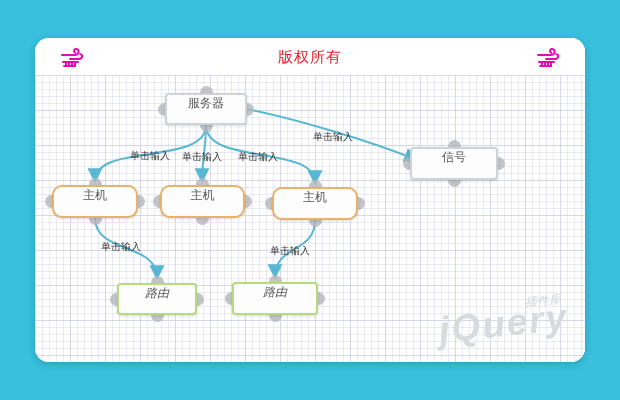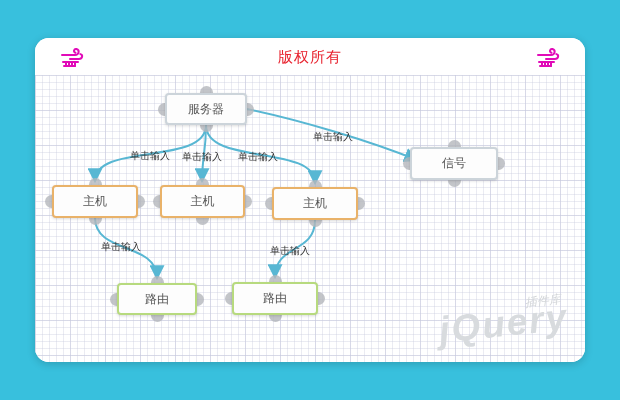--- a/index.html
+++ b/index.html
@@ -35,25 +35,25 @@
       linear-gradient(to bottom, rgba(186,188,214,.45) 1px, transparent 1px);
     background-size:7px 7px,7px 7px,35px 35px,35px 35px;
   }
   
   .wires{position:absolute;left:0;top:-37px;width:550px;height:324px;pointer-events:none;z-index:1;}
   
   .node{position:absolute;z-index:2;}
   .node .face{
     position:absolute;inset:0;z-index:1;border-radius:4px;
     background:#fdfdfd;border:2px solid #ccd4da;
-    display:flex;align-items:center;justify-content:center;
+    display:flex;align-items:flex-start;justify-content:center;
     font-size:12px;color:#555;box-shadow:0 1px 3px rgba(0,0,0,.15);
   }
-  .node.host .face{border-color:#e9b269;}
-  .node.router .face{border-color:#b7da7e;}
+  .node.host .face{border-color:#e9b269;border-radius:10px;}
+  .node.router .face{border-color:#b7da7e;font-style:italic;}
   .ep{position:absolute;width:13px;height:13px;border-radius:50%;background:#b4b7bb;opacity:.8;z-index:0;}
   .ep-t{left:calc(50% - 6.5px);top:-7px;}
   .ep-b{left:calc(50% - 6.5px);bottom:-7px;}
   .ep-l{left:-7px;top:calc(50% - 6.5px);}
   .ep-r{right:-7px;top:calc(50% - 6.5px);}
   
   .n-server {left:130px;top:18px; width:82px;height:32px;}
   .n-signal {left:375px;top:72px; width:88px;height:33px;}
   .n-host1  {left:17px; top:110px;width:86px;height:33px;}
   .n-host2  {left:125px;top:110px;width:85px;height:33px;}

